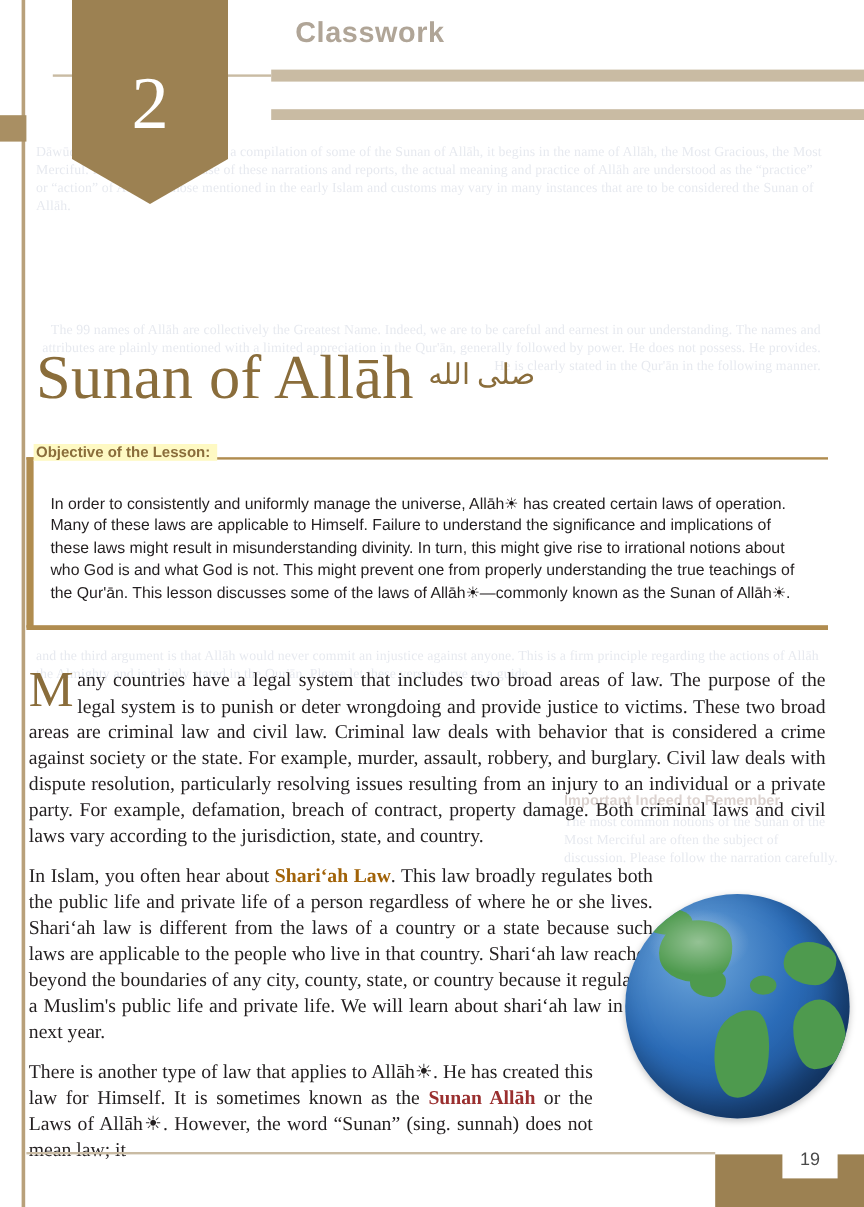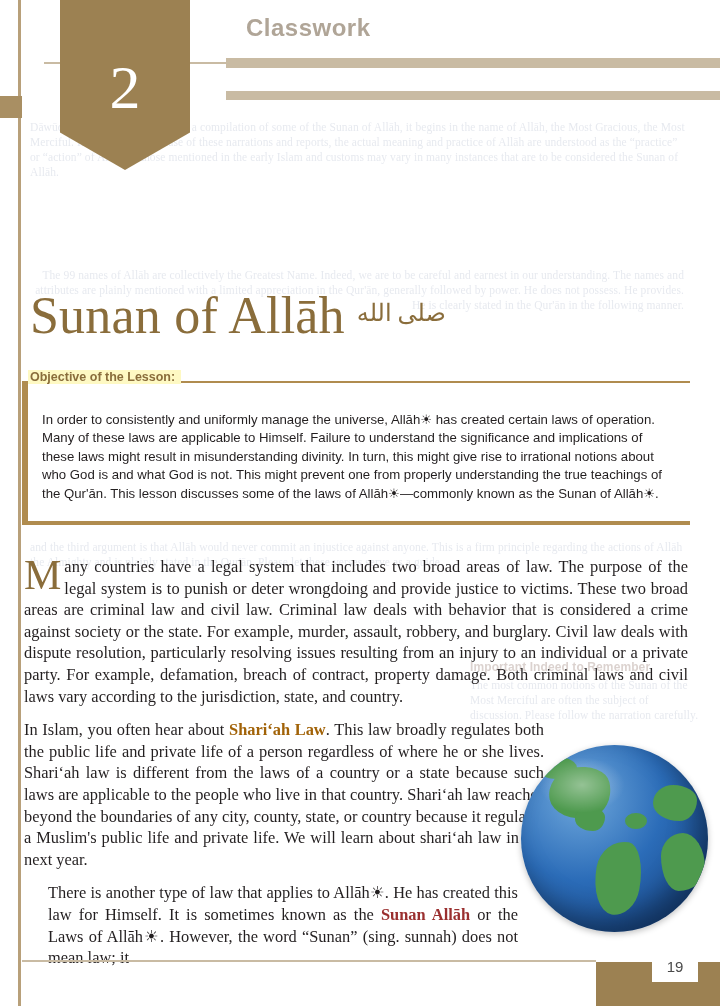--- a/index.html
+++ b/index.html
@@ -220,21 +220,21 @@
   }
   p.body {
     margin: 0 0 12px 0;
     font-family: "Liberation Serif", serif;
     font-size: 16.4px;
     line-height: 21.6px;
     text-align: justify;
     color: #231f20;
   }
   p.body.p2 { width: 520px; }
-  p.body.p3 { width: 470px; margin-left: 24px; }
+  p.body.p3 { width: 470px; }
   .dropcap {
     float: left;
     font-family: "Liberation Serif", serif;
     font-size: 42px;
     line-height: 34px;
     padding: 2px 3px 0 0;
     color: #8a6d3b;
   }
   .hl { color: #a16207; font-weight: bold; }
   .hl2 { color: #9a2f2f; font-weight: bold; }

